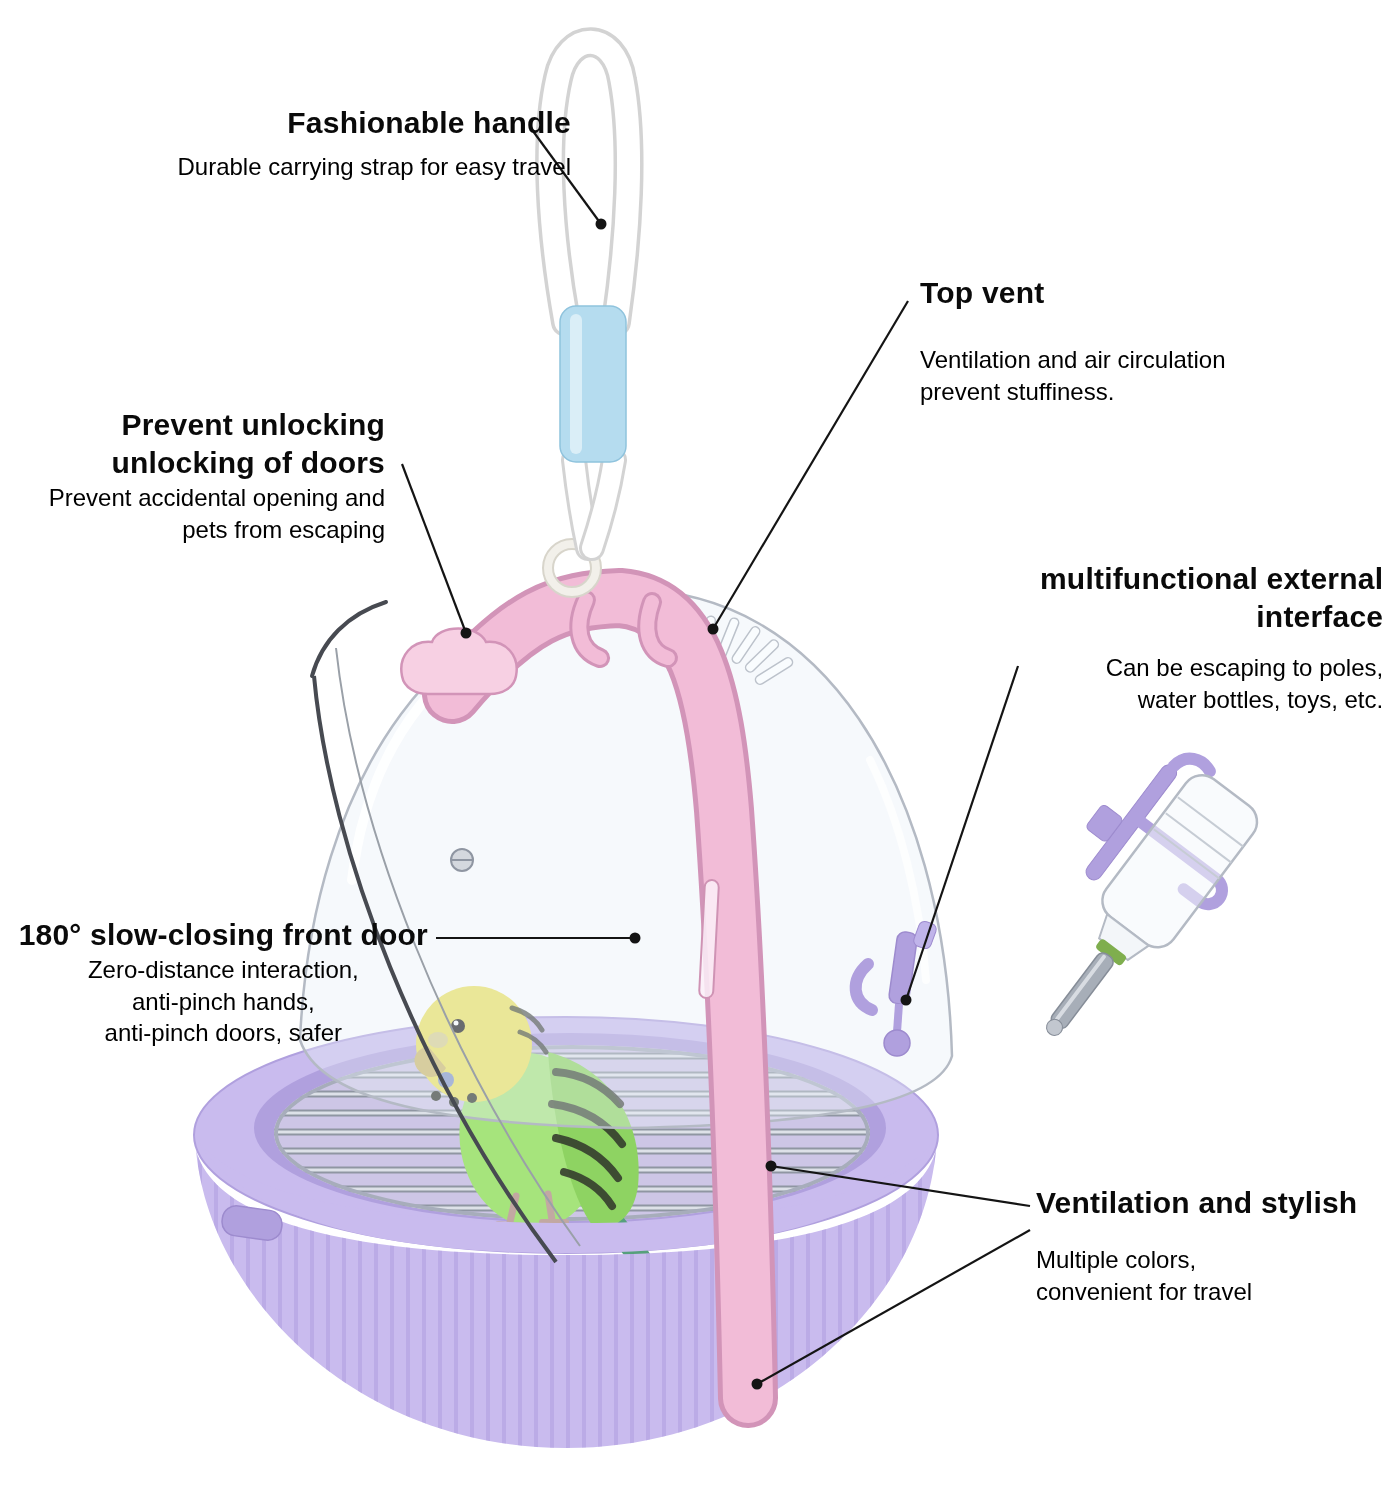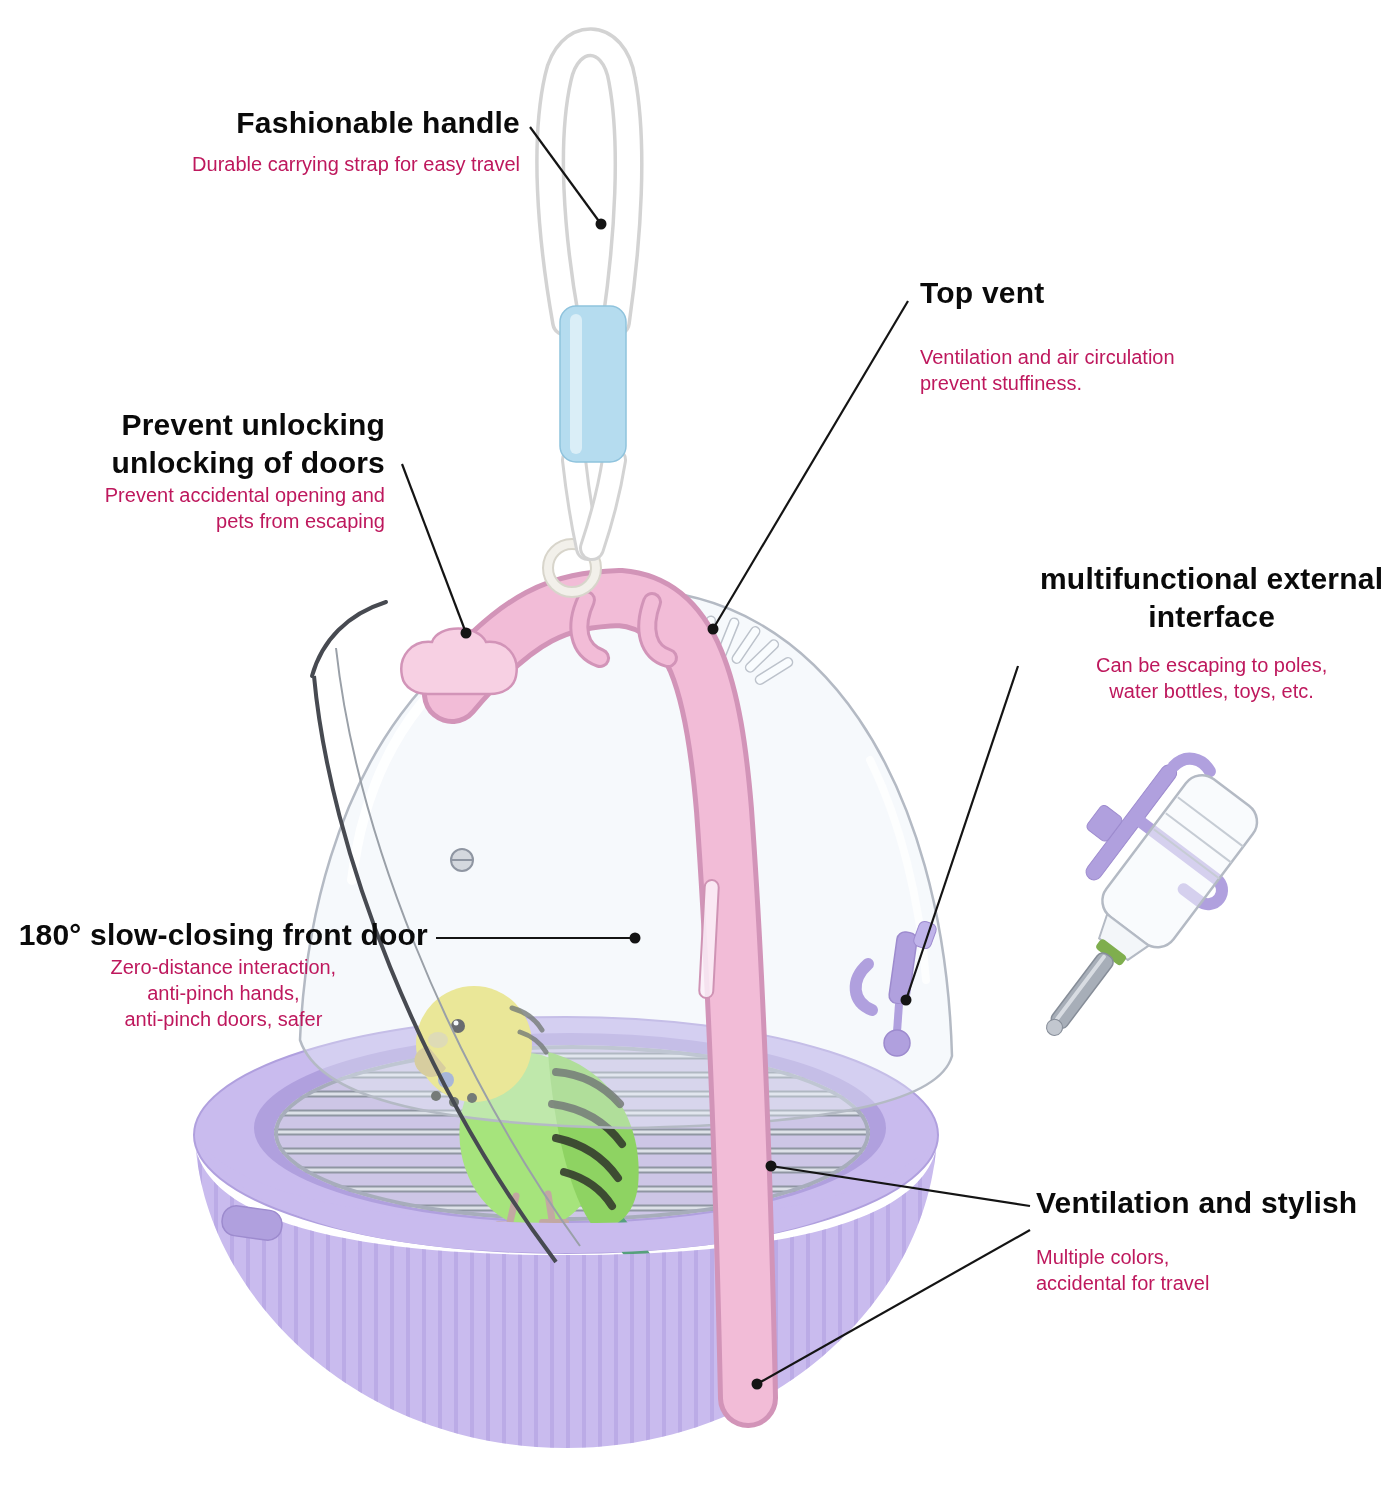--- a/index.html
+++ b/index.html
@@ -8,28 +8,28 @@
     --blue:#b5dcef; --dome-stroke:#b4bac4; --metal-dark:#8f96a2; --metal-light:#dde1e8;
     --bird-yellow:#ece25e; --bird-green:#a6e47c; --bird-wing:#8ed362; --bird-dark:#30352a;
     --tail-green:#56a07c; --line:#141414;
   }
   *{box-sizing:border-box}
   body{margin:0;background:#ffffff;font-family:"Liberation Sans",sans-serif;color:#0b0b0b}
   .canvas{position:relative;width:1399px;height:1500px;background:#fff;overflow:hidden}
   svg.art{position:absolute;left:0;top:0}
   .callout{position:absolute}
   .co-title{font-size:30px;font-weight:700;line-height:1.27;letter-spacing:.2px;color:#0a0a0a}
-  .co-desc{font-size:20px;line-height:1.31;color:#be185d}
-  .c1{top:104px;right:879px;text-align:right}
+  .co-desc{font-size:24px;line-height:1.31;color:#000000}
+  .c1{top:104px;right:828px;text-align:right}
   .c1 .co-desc{margin-top:9px}
   .c2{top:406px;right:1014px;text-align:right}
   .c2 .co-desc{}
   .c3{top:274px;left:920px;text-align:left}
   .c3 .co-desc{margin-top:32px}
-  .c4{top:560px;left:1040px;text-align:center}
+  .c4{top:560px;left:1040px;text-align:right}
   .c4 .co-desc{margin-top:16px}
   .c5{top:916px;right:971px;text-align:center}
   .c5 .co-desc{margin-top:0}
   .c6{top:1184px;left:1036px;text-align:left}
   .c6 .co-desc{margin-top:22px}
 </style>
 </head>
 <body>
 
 <div class="canvas">
@@ -245,17 +245,17 @@
       <div>Zero-distance interaction,</div>
       <div>anti-pinch hands,</div>
       <div>anti-pinch doors, safer</div>
     </div>
   </div>
 
   <div class="callout c6">
     <div class="co-title">Ventilation and stylish</div>
     <div class="co-desc">
       <div>Multiple colors,</div>
-      <div>accidental for travel</div>
+      <div>convenient for travel</div>
     </div>
   </div>
 
 </div>
 
 </body></html>

